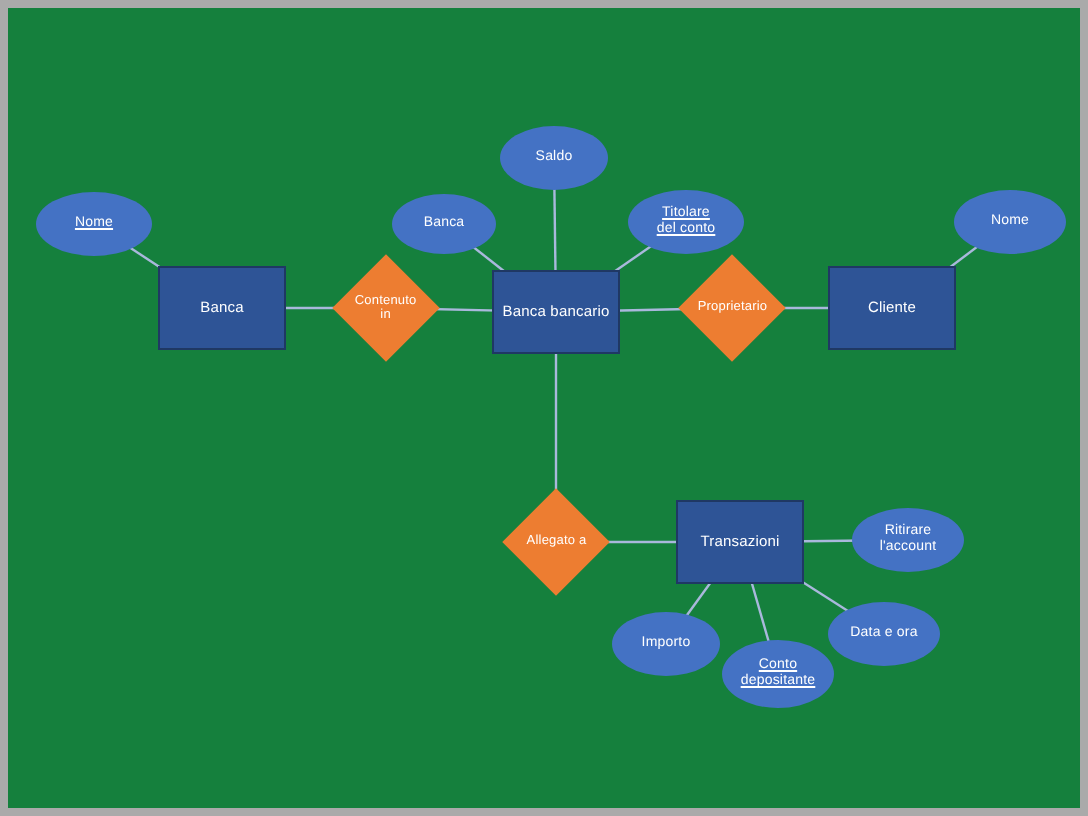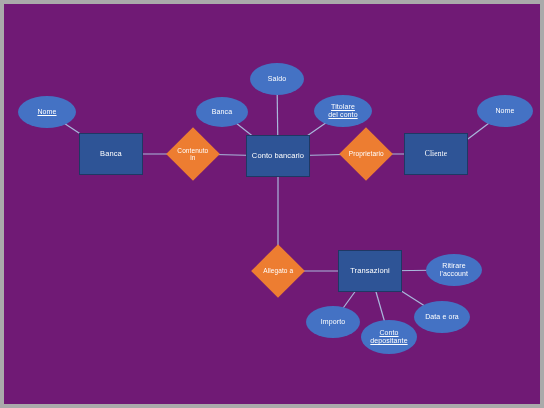--- a/index.html
+++ b/index.html
@@ -4,21 +4,21 @@
 <style>
   html, body {
     margin: 0;
     padding: 0;
     background: #ffffff;
   }
   #canvas {
     position: relative;
     width: 544px;
     height: 408px;
-    background: #701a75;
+    background: #15803d;
     border: 4px solid #aaaaaa;
     box-sizing: border-box;
     overflow: hidden;
     font-family: "Liberation Sans", sans-serif;
   }
   #edges {
     position: absolute;
     left: 0;
     top: 0;
     width: 100%;
@@ -101,26 +101,26 @@
         <span class="lbl">Banca</span>
       </div>
       <div class="node attribute" style="width: 54px; height: 32px; left: 246px; top: 59px;">
         <span class="lbl">Saldo</span>
       </div>
       <div class="node attribute key" style="width: 58px; height: 32px; left: 310px; top: 91px;">
         <span class="lbl">Titolare
 del conto</span>
       </div>
       <div class="node entity" style="width: 64px; height: 42px; left: 242px; top: 131px;">
-        <span class="lbl">Conto bancario</span>
+        <span class="lbl">Banca bancario</span>
       </div>
       <div class="node relationship" style="width: 38px; height: 38px; left: 343px; top: 131px;">
         <span class="lbl">Proprietario</span>
       </div>
-      <div class="node entity" style="width: 64px; height: 42px; left: 400px; top: 129px; font-family: Liberation Serif, serif;">
+      <div class="node entity" style="width: 64px; height: 42px; left: 410px; top: 129px;">
         <span class="lbl">Cliente</span>
       </div>
       <div class="node attribute" style="width: 56px; height: 32px; left: 473px; top: 91px;">
         <span class="lbl">Nome</span>
       </div>
       <div class="node relationship" style="width: 38px; height: 38px; left: 255px; top: 248px;">
         <span class="lbl">Allegato a</span>
       </div>
       <div class="node entity" style="width: 64px; height: 42px; left: 334px; top: 246px; text-align: center;">
         <span class="lbl">Transazioni</span>

